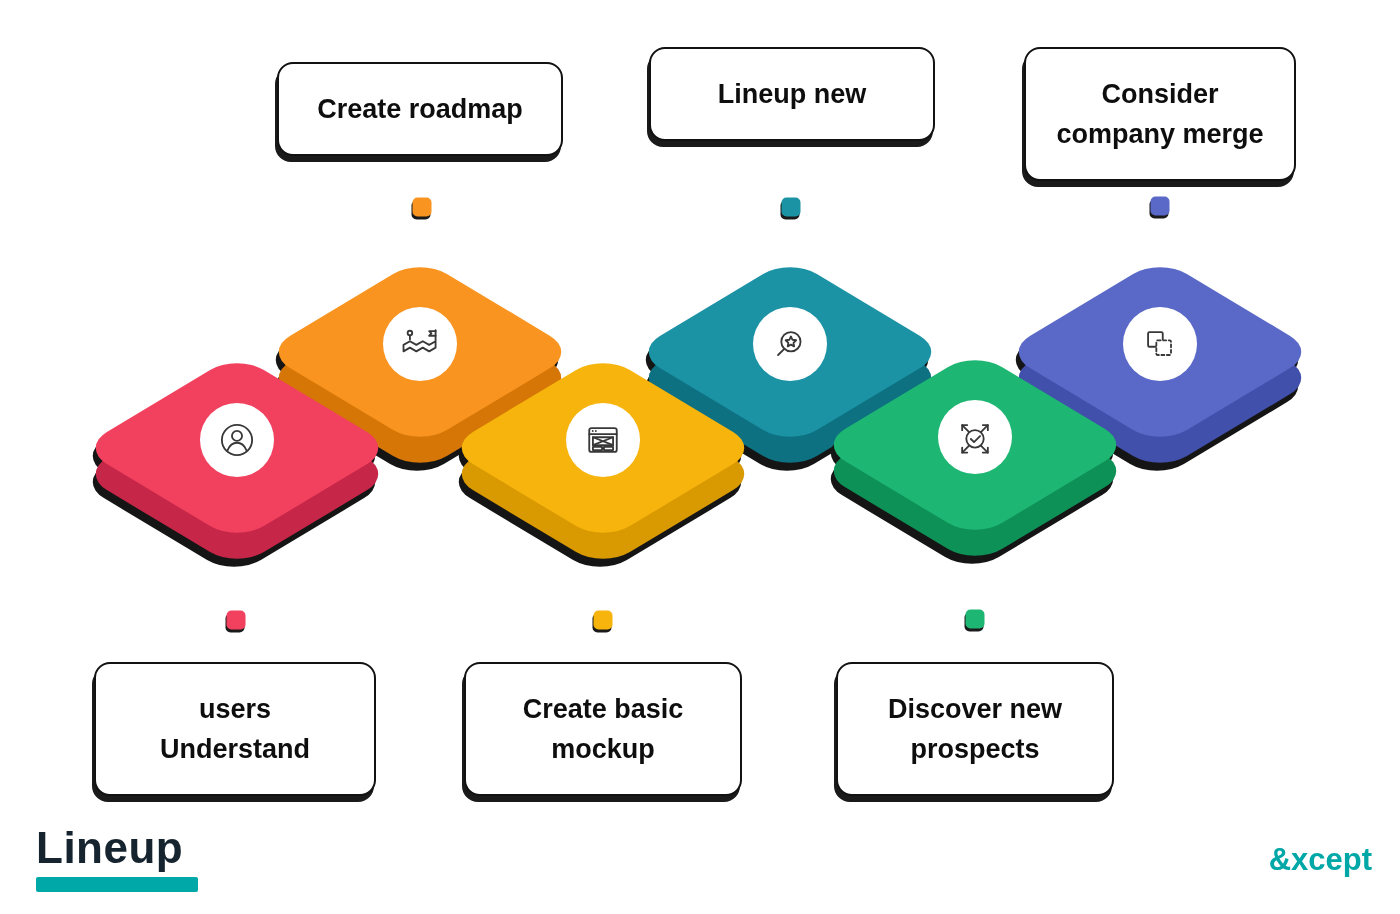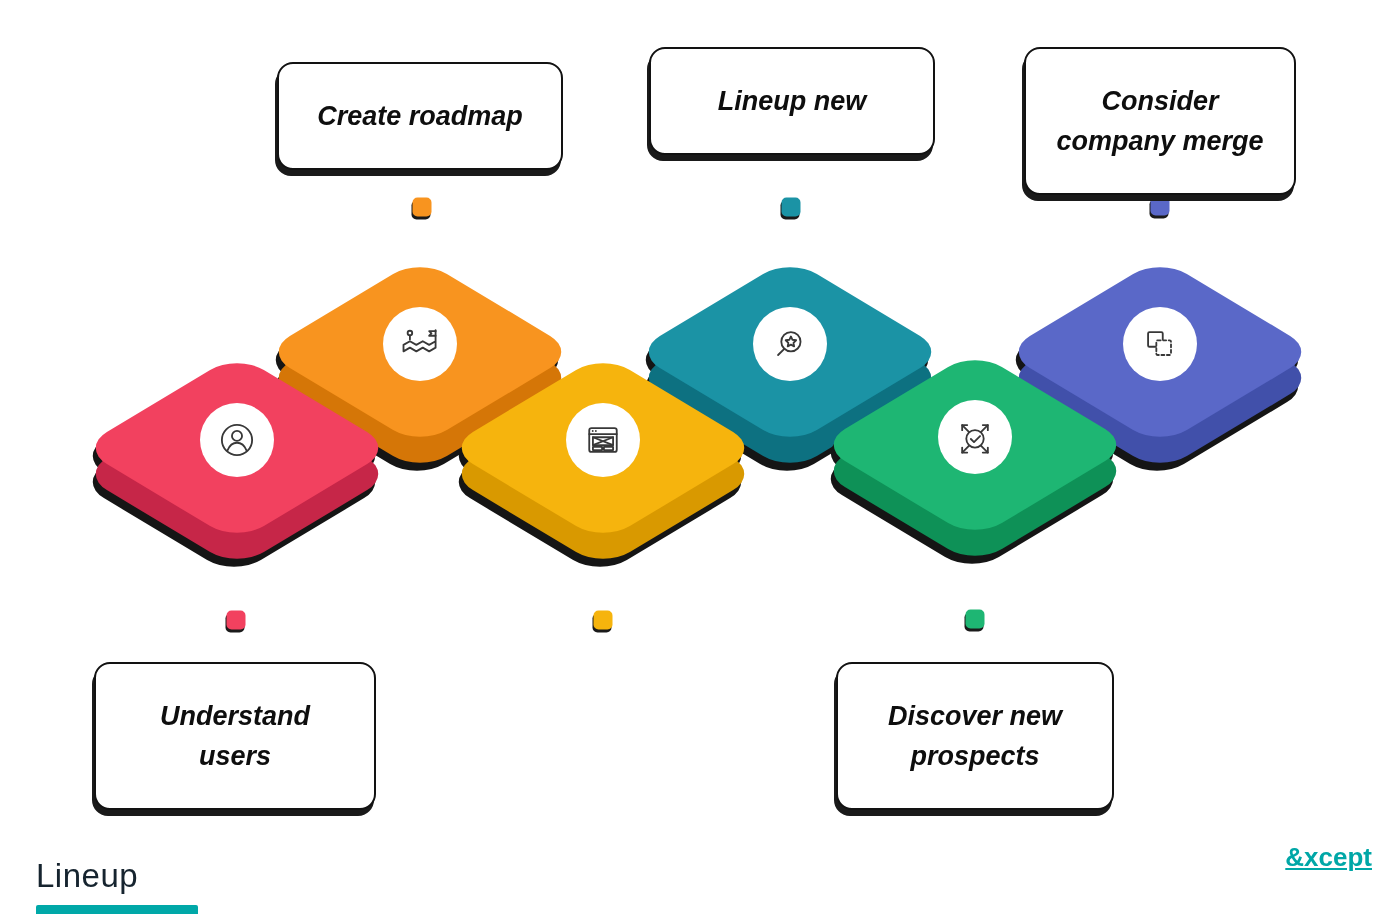--- a/index.html
+++ b/index.html
@@ -3,25 +3,24 @@
 <meta charset="utf-8">
 <style>
   html,body{margin:0;padding:0;}
   body{font-family:"Liberation Sans","DejaVu Sans",sans-serif;}
   .canvas{position:relative;width:1400px;height:914px;background:#ffffff;overflow:hidden;}
 
   
   .label{
     position:absolute;transform:translateX(-50%);
     background:#ffffff;border:2px solid #121212;border-radius:16px;
-    padding:32px 10px;text-align:center;
+    padding:25px 10px;text-align:center;
     font-size:27px;font-weight:600;line-height:40px;color:#0e0e0e;
     filter:drop-shadow(-2px 6px 0 #1a1a1a);
     box-sizing:border-box;
-    font-style:italic;
   }
   .label .ln{display:block;}
   .label .ln:empty{display:none;}
   .lbl-0{left:235px;top:662px;width:282px;}
   .lbl-1{left:420px;top:62px;width:286px;}
   .lbl-2{left:603px;top:662px;width:278px;}
   .lbl-3{left:792px;top:47px;width:286px;}
   .lbl-4{left:975px;top:662px;width:278px;}
   .lbl-5{left:1160px;top:47px;width:272px;}
 
@@ -60,23 +59,23 @@
     display:flex;align-items:center;justify-content:center;
   }
   .icn{width:44px;height:44px;}
   .icn *{fill:none;stroke:#383838;stroke-width:2;stroke-linecap:round;stroke-linejoin:round;}
   .icn .fil{fill:#383838;stroke:none;}
   .icn .wht{fill:#ffffff;}
   .icn .dsh{stroke-dasharray:3.2 2.8;}
 
   
   .logo{position:absolute;left:36px;top:824px;}
-  .logo-text{font-size:33px;font-weight:400;letter-spacing:.5px;line-height:48px;margin-top:28px;}
+  .logo-text{font-size:44px;font-weight:700;letter-spacing:.5px;line-height:48px;}
   .logo-bar{width:162px;height:15px;margin-top:5px;border-radius:2px;}
-  .watermark{position:absolute;right:28px;top:842px;font-size:26px;font-weight:700;text-decoration:underline;}
+  .watermark{position:absolute;right:28px;top:842px;font-size:31px;font-weight:700;}
 </style>
 </head>
 <body>
 
 <div class="canvas" style="background: rgb(255, 255, 255);">
 
   <div class="tile tile-1" style="--tile: #f8941f; --tile-dark: #d57607;">
     <div class="diamond depth"></div>
     <div class="diamond face"></div>
     <div class="badge">
@@ -159,26 +158,30 @@
   </div>
 
   <div class="dot dot-0" style="background: rgb(242, 65, 95);"></div>
   <div class="dot dot-1" style="background: rgb(248, 148, 31);"></div>
   <div class="dot dot-2" style="background: rgb(246, 180, 13);"></div>
   <div class="dot dot-3" style="background: rgb(27, 147, 165);"></div>
   <div class="dot dot-4" style="background: rgb(30, 182, 115);"></div>
   <div class="dot dot-5" style="background: rgb(90, 104, 200);"></div>
 
   <div class="label lbl-0">
+    <span class="ln">users</span>
     <span class="ln">Understand</span>
-    <span class="ln">users</span>
   </div>
   <div class="label lbl-1">
     <span class="ln">Create roadmap</span>
 
+  </div>
+  <div class="label lbl-2">
+    <span class="ln">Create basic</span>
+    <span class="ln">mockup</span>
   </div>
   <div class="label lbl-3">
     <span class="ln">Lineup new</span>
   </div>
   <div class="label lbl-4">
     <span class="ln">Discover new</span>
     <span class="ln">prospects</span>
   </div>
   <div class="label lbl-5">
     <span class="ln">Consider</span>

